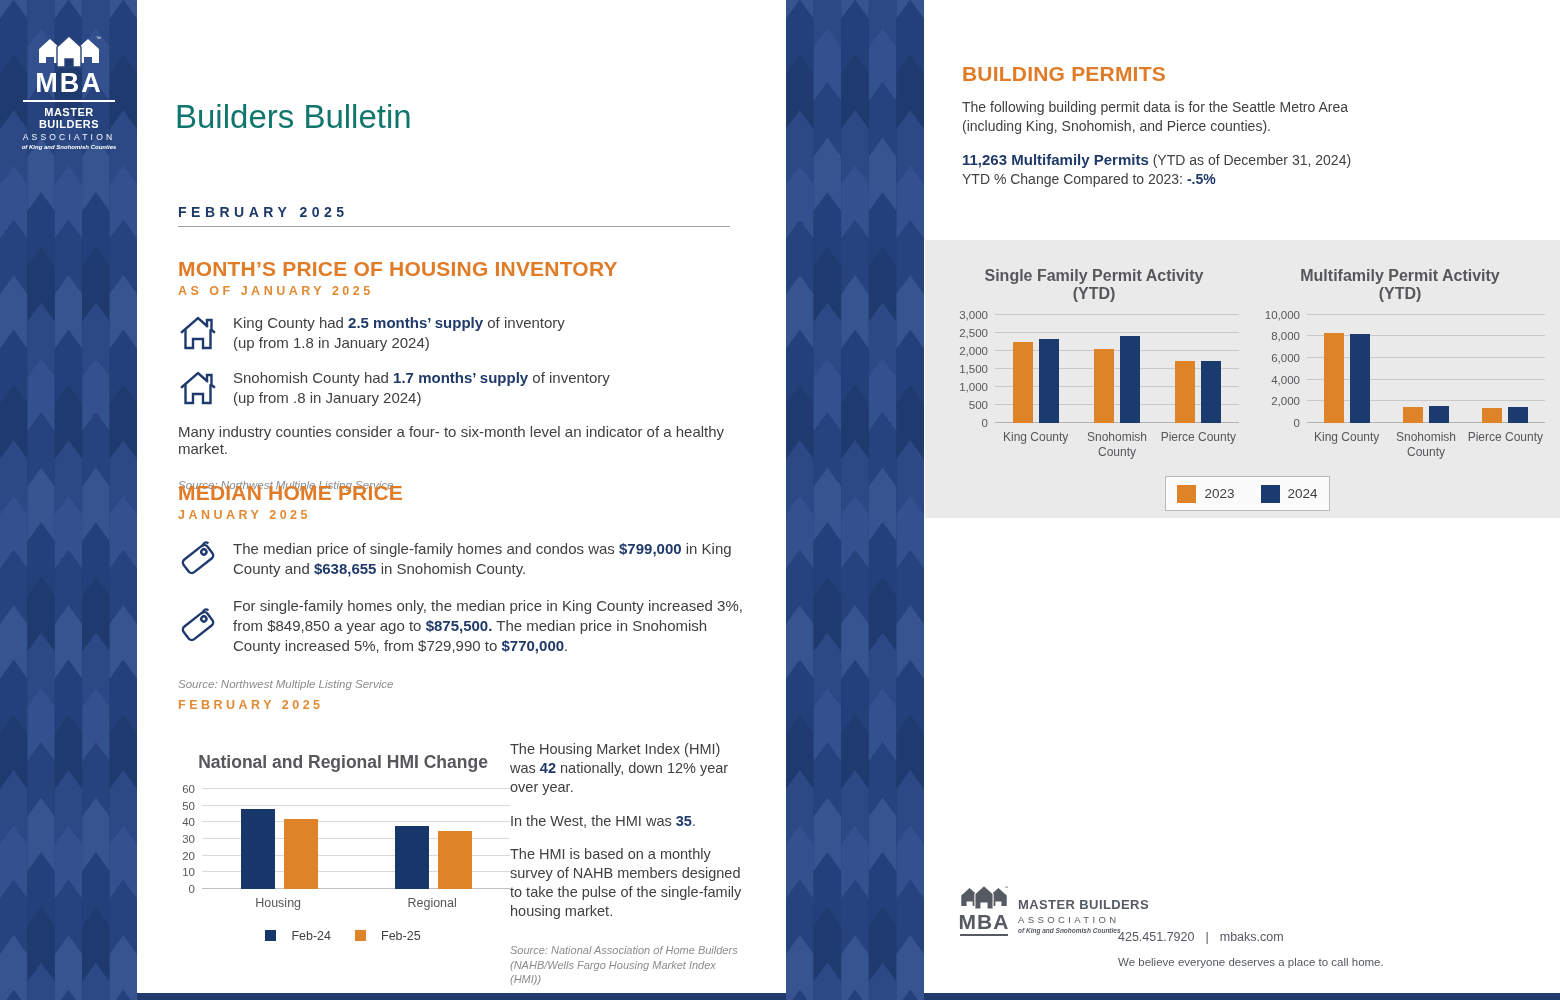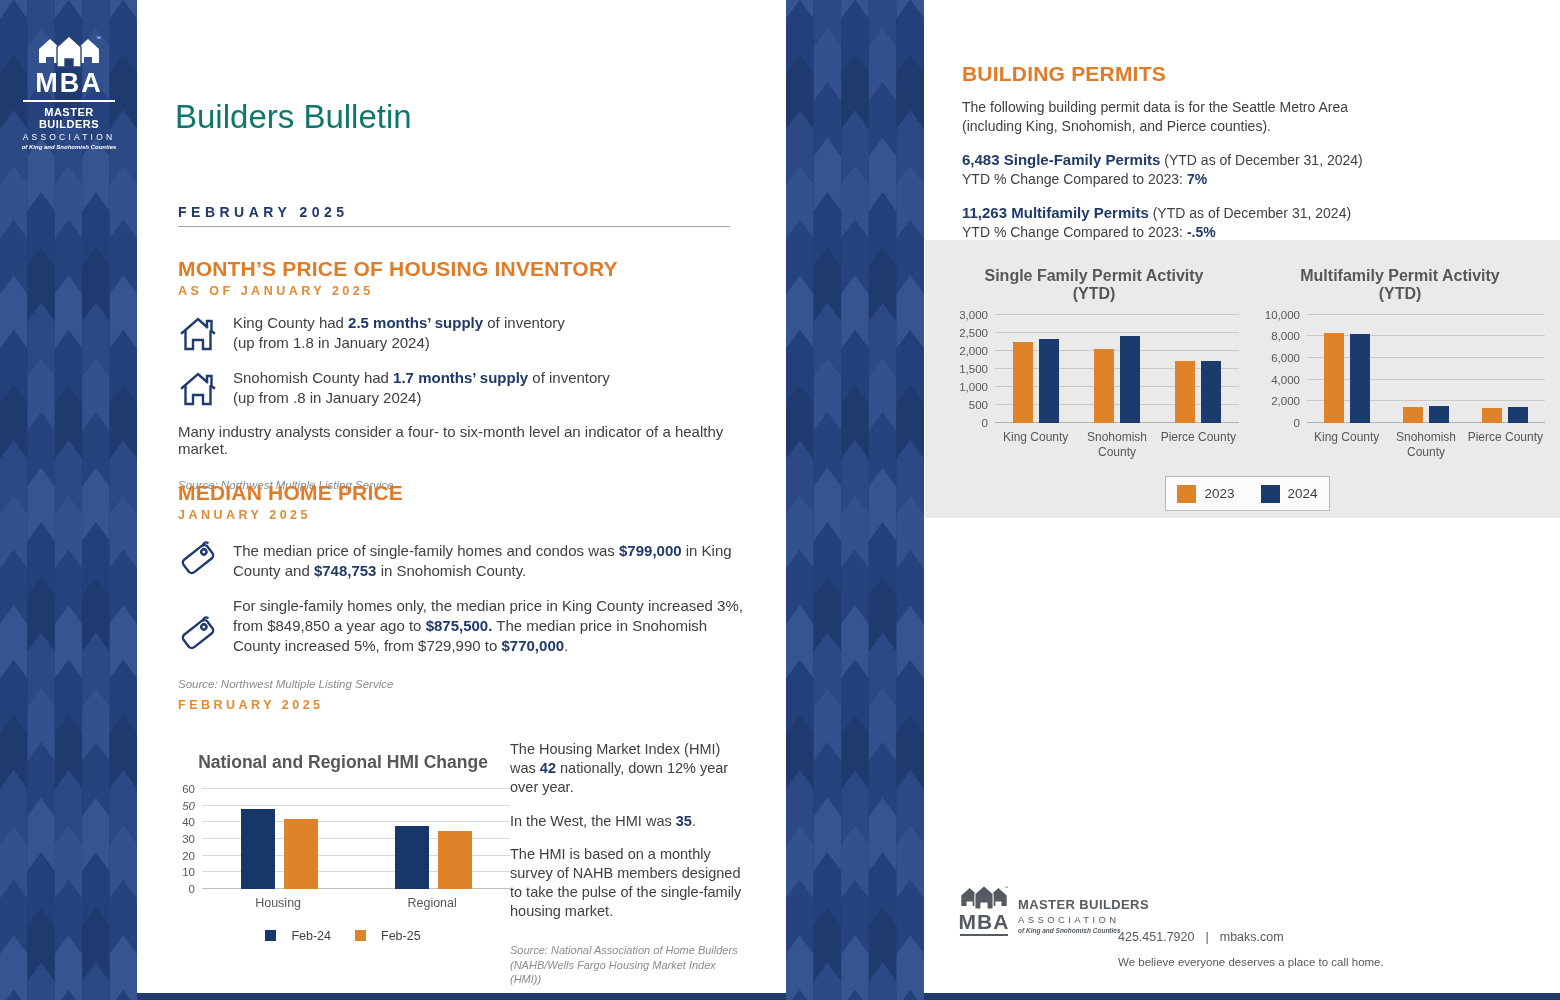--- a/index.html
+++ b/index.html
@@ -29,21 +29,21 @@
   
   .title{position:absolute;left:175px;top:98px;font-size:33px;font-weight:500;color:#0f766e;letter-spacing:0;}
   .subtitle{position:absolute;left:177px;top:167px;font-size:22px;color:#6d6e71;font-weight:400;}
   .issue-date{position:absolute;left:178px;top:204px;font-size:14px;font-weight:600;color:#1f3969;letter-spacing:4.5px;}
   .head-rule{position:absolute;left:178px;top:226px;width:552px;height:1px;background:#a3a3a3;}
 
   
   .section{position:absolute;left:178px;width:565px;}
   .sec-title{font-size:21px;font-weight:700;color:#e07c28;letter-spacing:.2px;line-height:1.1;}
   .sec-sub{font-size:12.5px;font-weight:600;color:#e28a33;letter-spacing:3.5px;margin-top:4px;}
-  .icon-row{display:flex;gap:15px;margin-top:15px;align-items:flex-end;}
+  .icon-row{display:flex;gap:15px;margin-top:15px;align-items:center;}
   .icon-cell{flex:0 0 40px;}
   .row-text{font-size:15px;line-height:1.34;color:#3f4042;}
   .navy-b{color:#1f3969;font-weight:700;}
   .note{margin-top:15px;font-size:15px;color:#3f4042;}
   .source{margin-top:21px;font-size:11.5px;font-style:italic;color:#8a8c8e;line-height:1.35;}
 
   #sec-supply{top:257px;}
   #sec-price{top:481px;}
   #sec-confidence{top:694px;}
 
@@ -377,40 +377,40 @@
             <path d="M7.5,16.5 V34 H15 V25 H25 V34 H32.5 V16.5"></path>
           </g>
         </svg>
       </div>
       <div class="row-text">
         <span>Snohomish County had </span><span class="navy-b">1.7 months’ supply</span><span> of inventory</span><br>
         <span>(up from .8 in January 2024)</span>
       </div>
     </div>
 
-    <div class="note">Many industry analysts consider a four- to six-month level an indicator of a healthy market.</div>
+    <div class="note">Many industry counties consider a four- to six-month level an indicator of a healthy market.</div>
     <div class="source">Source: Northwest Multiple Listing Service</div>
   </div>
 
   <div class="section" id="sec-price">
     <div class="sec-title">MEDIAN HOME PRICE</div>
     <div class="sec-sub">JANUARY 2025</div>
 
     <div class="icon-row">
       <div class="icon-cell">
         <svg width="40" height="44" viewBox="0 0 40 44">
           <g fill="none" stroke="#1e3a6e" stroke-width="2.4" transform="rotate(-38 20 22)">
             <rect x="5" y="14" width="30" height="16" rx="4"></rect>
             <circle cx="29" cy="20" r="2.6"></circle>
             <path d="M31,15 q5,-4 7,1" stroke-width="2.2"></path>
           </g>
         </svg>
       </div>
       <div class="row-text">
-        <span>The median price of single-family homes and condos was </span><span class="navy-b">$799,000</span><span> in King County and </span><span class="navy-b">$748,753</span><span> in Snohomish County.</span>
+        <span>The median price of single-family homes and condos was </span><span class="navy-b">$799,000</span><span> in King County and </span><span class="navy-b">$638,655</span><span> in Snohomish County.</span>
       </div>
     </div>
 
     <div class="icon-row">
       <div class="icon-cell">
         <svg width="40" height="44" viewBox="0 0 40 44">
           <g fill="none" stroke="#1e3a6e" stroke-width="2.4" transform="rotate(-38 20 22)">
             <rect x="5" y="14" width="30" height="16" rx="4"></rect>
             <circle cx="29" cy="20" r="2.6"></circle>
             <path d="M31,15 q5,-4 7,1" stroke-width="2.2"></path>
@@ -431,21 +431,21 @@
 
   <div class="chart-hmi">
     <div class="chart-title">National and Regional HMI Change</div>
     <div class="plot-wrap">
       <div class="yaxis">
           <div class="ylabel" style="bottom: 0%;">0</div>
           <div class="ylabel" style="bottom: 16.6667%;">10</div>
           <div class="ylabel" style="bottom: 33.3333%;">20</div>
           <div class="ylabel" style="bottom: 50%;">30</div>
           <div class="ylabel" style="bottom: 66.6667%;">40</div>
-          <div class="ylabel" style="bottom: 83.3333%; font-style: italic;">50</div>
+          <div class="ylabel" style="bottom: 83.3333%;">50</div>
           <div class="ylabel" style="bottom: 100%;">60</div>
         </div>
       <div class="plot">
           <div class="gridline zero" style="bottom: 0%;"></div>
           <div class="gridline" style="bottom: 16.6667%;"></div>
           <div class="gridline" style="bottom: 33.3333%;"></div>
           <div class="gridline" style="bottom: 50%;"></div>
           <div class="gridline" style="bottom: 66.6667%;"></div>
           <div class="gridline" style="bottom: 83.3333%;"></div>
           <div class="gridline" style="bottom: 100%;"></div>
@@ -483,24 +483,20 @@
     <p>The HMI is based on a monthly survey of NAHB members designed to take the pulse of the single-family housing market.</p>
     <div class="conf-source">
       <div>Source: National Association of Home Builders</div>
       <div>(NAHB/Wells Fargo Housing Market Index (HMI))</div>
     </div>
   </div>
 
   <div class="permits">
     <div class="sec-title">BUILDING PERMITS</div>
     <div class="intro">The following building permit data is for the Seattle Metro Area (including King, Snohomish, and Pierce counties).</div>
-    <div class="permit-block">
-      <span class="permit-bold">6,483 Single-Family Permits</span><span> (YTD as of December 31, 2024)</span><br>
-      <span>YTD % Change Compared to 2023: </span><span class="navy-b">7%</span>
-    </div>
     <div class="permit-block">
       <span class="permit-bold">11,263 Multifamily Permits</span><span> (YTD as of December 31, 2024)</span><br>
       <span>YTD % Change Compared to 2023: </span><span class="navy-b">-.5%</span>
     </div>
   </div>
 
   <div class="panel">
     <div class="pchart" id="pchart-sf">
       <div class="chart-title">Single Family Permit Activity</div>
       <div class="chart-title">(YTD)</div>

